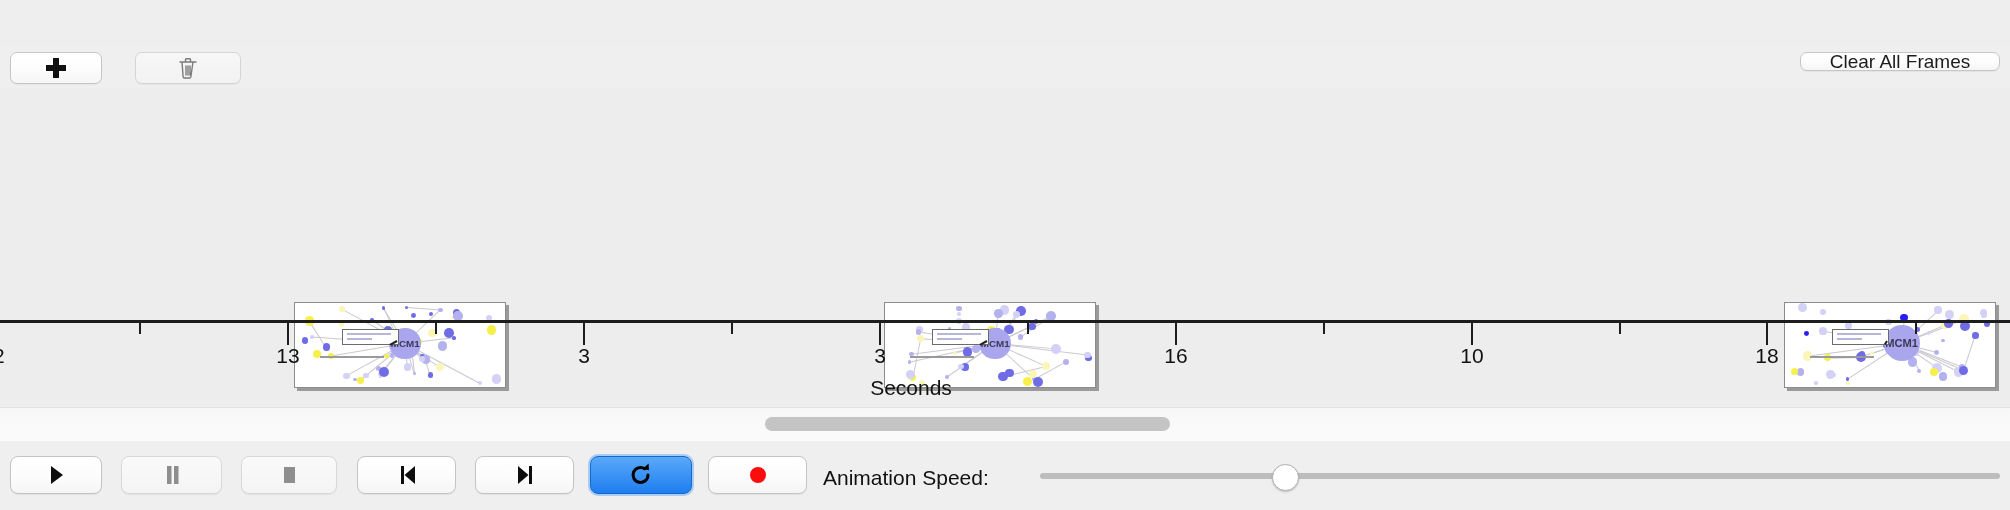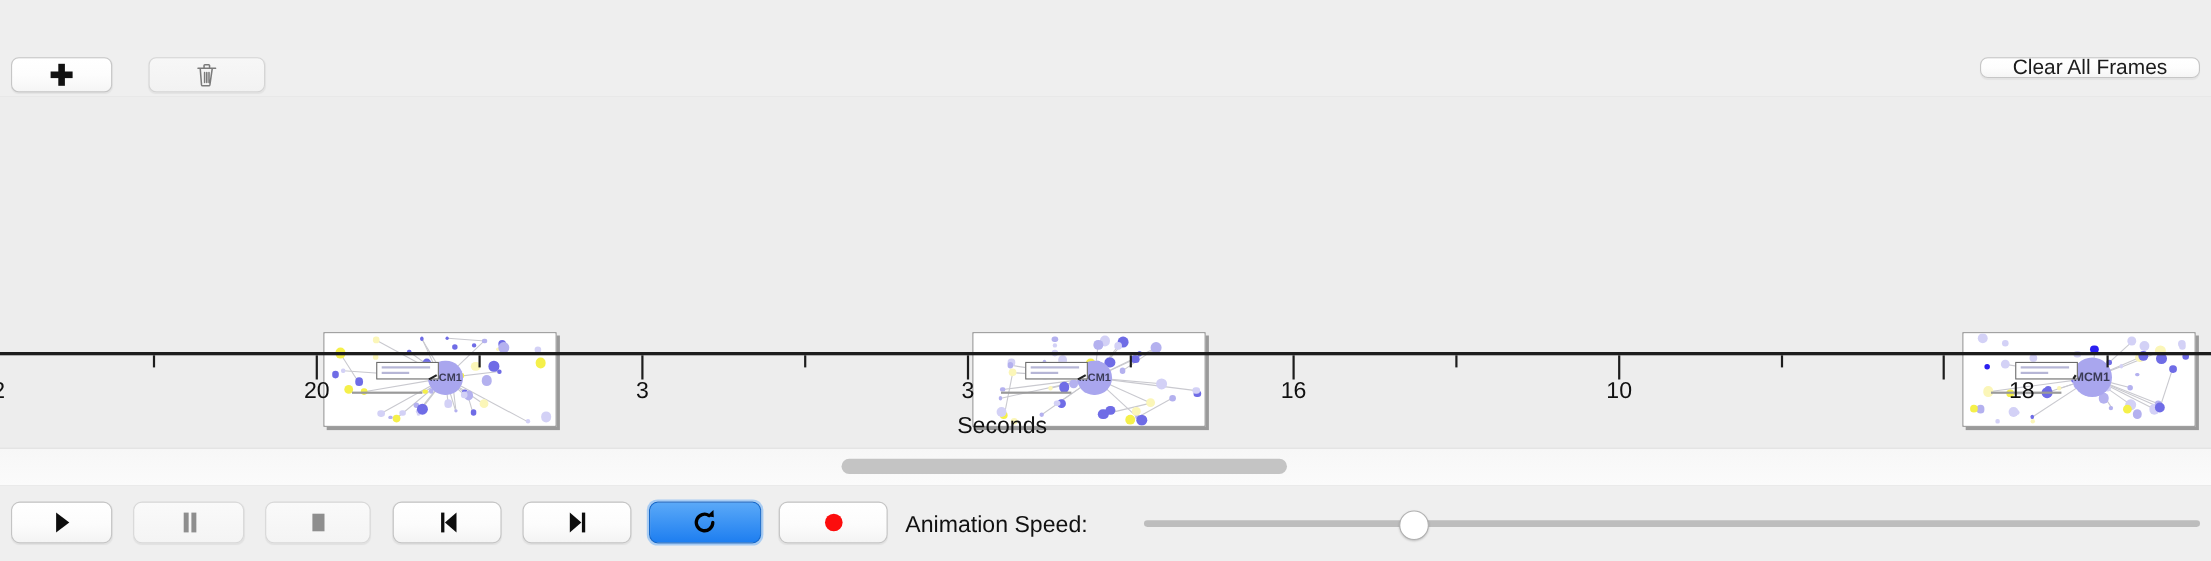--- a/index.html
+++ b/index.html
@@ -556,31 +556,31 @@
             <div class="arrow-line" style="left: 101.76px; top: 36.765px; width: 4.3073px; transform: rotate(2.12834rad);"></div>
             <div class="textline" style="left: 25.44px; top: 53.32px; width: 63.6px;"></div>
           </div>
         </div>
       </div>
 
     <div class="axis-line"></div>
     <div id="axis-ticks">
         <div class="tick-label" style="left: -7px;">12</div>
         <div class="tick major" style="left: 287px;"></div>
-        <div class="tick-label" style="left: 288px;">20</div>
+        <div class="tick-label" style="left: 288px;">13</div>
         <div class="tick major" style="left: 583px;"></div>
         <div class="tick-label" style="left: 584px;">3</div>
         <div class="tick major" style="left: 879px;"></div>
         <div class="tick-label" style="left: 880px;">3</div>
         <div class="tick major" style="left: 1175px;"></div>
         <div class="tick-label" style="left: 1176px;">16</div>
         <div class="tick major" style="left: 1471px;"></div>
         <div class="tick-label" style="left: 1472px;">10</div>
         <div class="tick major" style="left: 1766px;"></div>
-        <div class="tick-label" style="left: 1838px;">18</div>
+        <div class="tick-label" style="left: 1767px;">18</div>
         <div class="tick minor" style="left: 139px;"></div>
         <div class="tick minor" style="left: 435px;"></div>
         <div class="tick minor" style="left: 731px;"></div>
         <div class="tick minor" style="left: 1027px;"></div>
         <div class="tick minor" style="left: 1323px;"></div>
         <div class="tick minor" style="left: 1619px;"></div>
         <div class="tick minor" style="left: 1915px;"></div>
       </div>
     <div class="axis-caption" id="axis-caption" style="left: 911px;">Seconds</div>
   </div>

